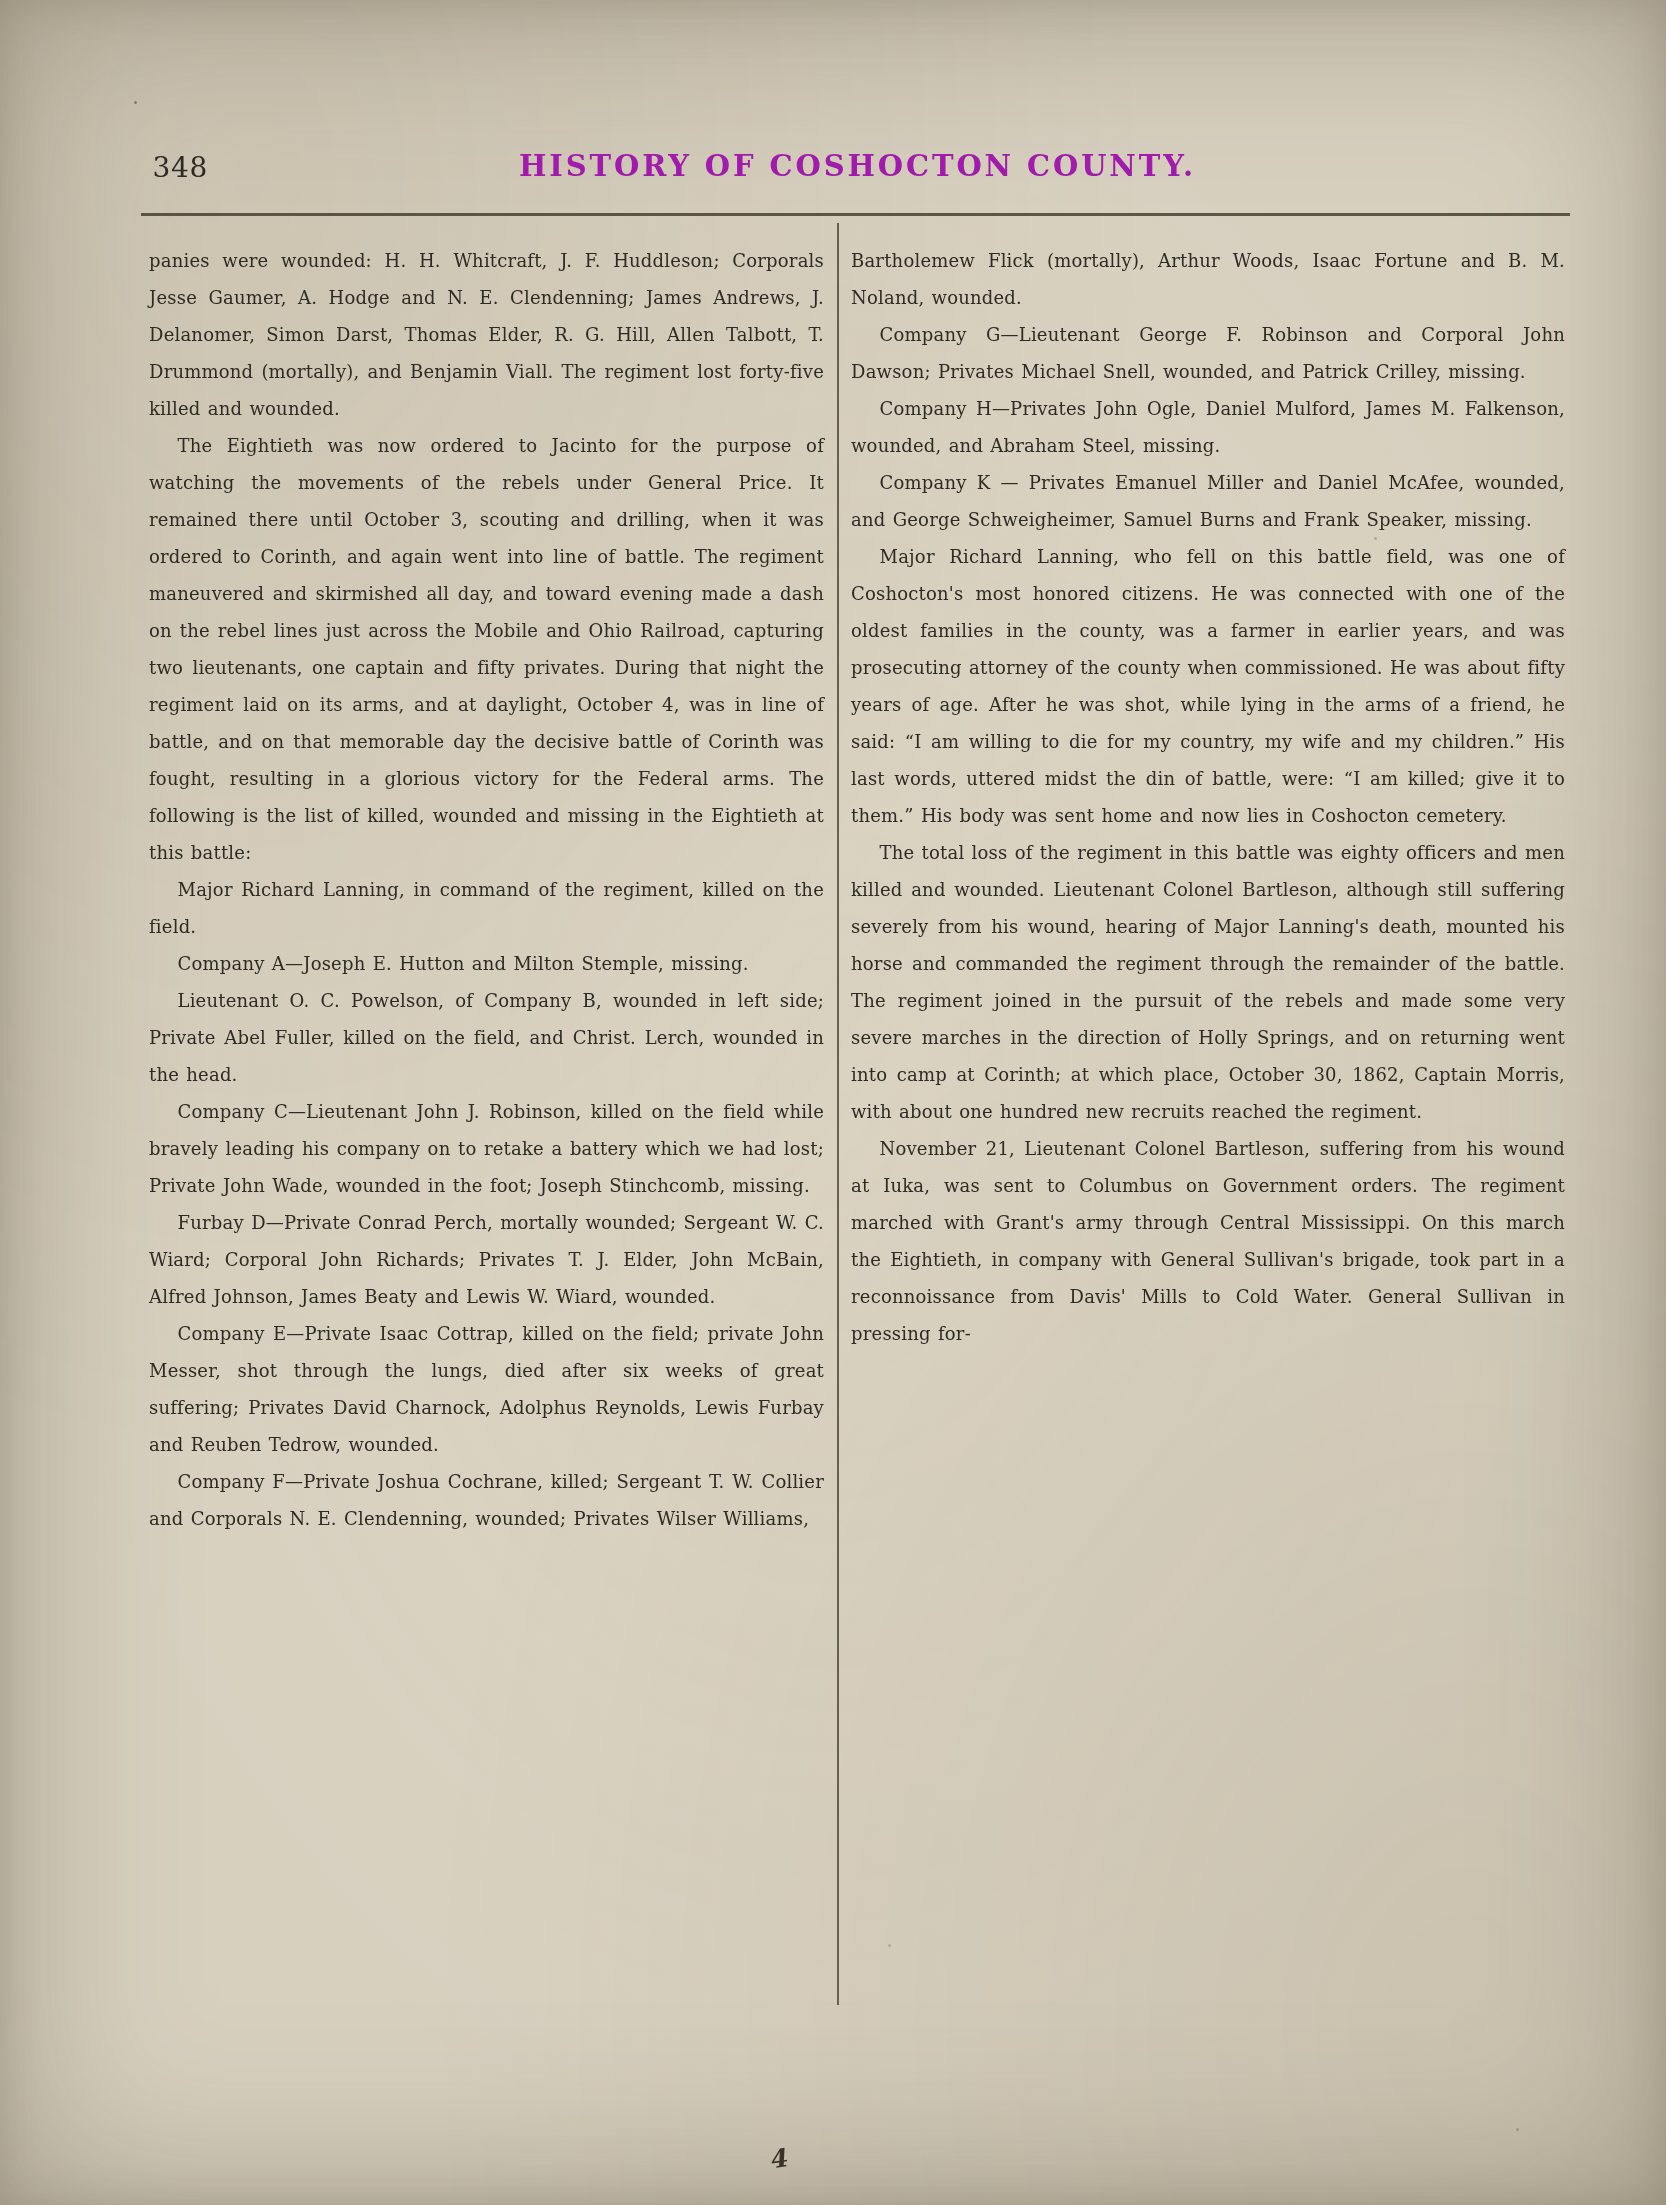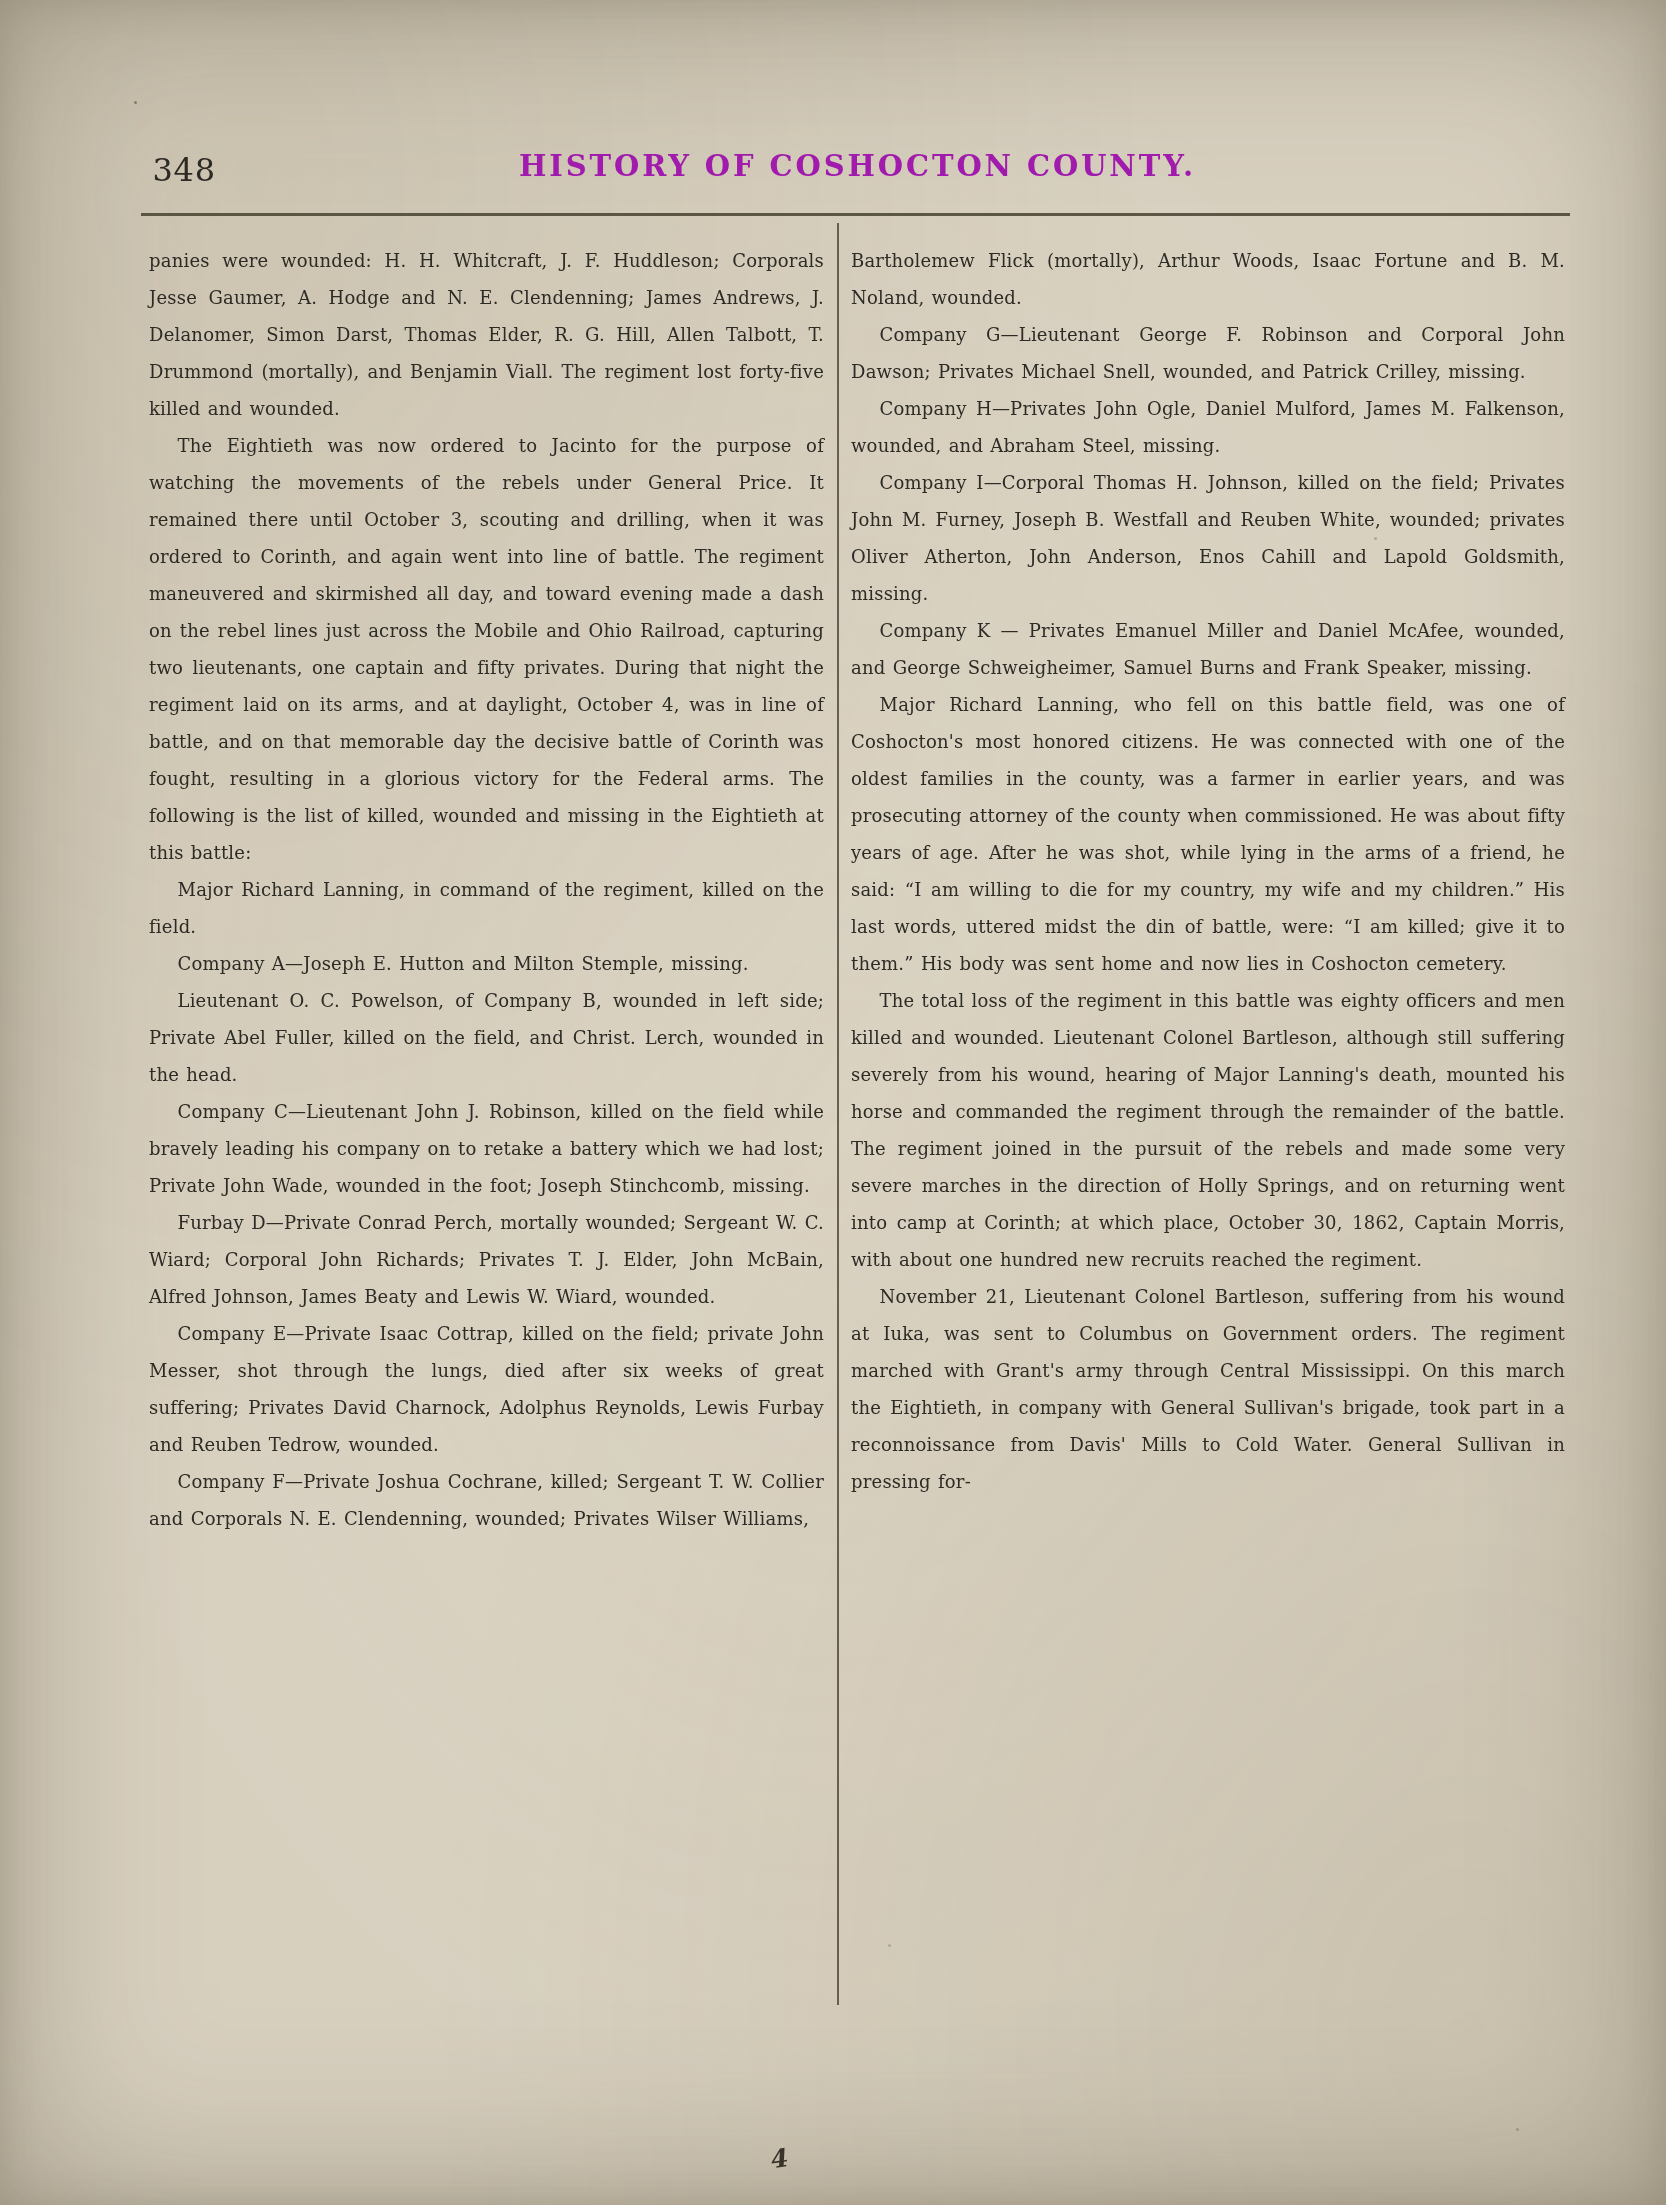--- a/index.html
+++ b/index.html
@@ -32,21 +32,21 @@
     position: absolute;
     top: 149px;
     left: 149px;
     width: 1417px;
     height: 39px;
   }
   .page-number {
     position: absolute;
     left: 3.4px;
     top: 1.7px;
-    font-size: 32px;
+    font-size: 28px;
     letter-spacing: 0.8px;
   }
   .running-title {
     position: absolute;
     left: 0;
     right: 0;
     top: 0;
     text-align: center;
     font-size: 29px;
     letter-spacing: 2.9px;
@@ -139,21 +139,20 @@
   <p>Company C—Lieutenant John J. Robinson, killed on the field while bravely leading his company on to retake a battery which we had lost; Private John Wade, wounded in the foot; Joseph Stinchcomb, missing.</p>
   <p>Furbay D—Private Conrad Perch, mortally wounded; Sergeant W. C. Wiard; Corporal John Richards; Privates T. J. Elder, John McBain, Alfred Johnson, James Beaty and Lewis W. Wiard, wounded.</p>
   <p>Company E—Private Isaac Cottrap, killed on the field; private John Messer, shot through the lungs, died after six weeks of great suffering; Privates David Charnock, Adolphus Reynolds, Lewis Furbay and Reuben Tedrow, wounded.</p>
   <p>Company F—Private Joshua Cochrane, killed; Sergeant T. W. Collier and Corporals N. E. Clendenning, wounded; Privates Wilser Williams,</p>
 </section>
 
 <section class="column col-right">
   <p class="cont">Bartholemew Flick (mortally), Arthur Woods, Isaac Fortune and B. M. Noland, wounded.</p>
   <p>Company G—Lieutenant George F. Robinson and Corporal John Dawson; Privates Michael Snell, wounded, and Patrick Crilley, missing.</p>
   <p>Company H—Privates John Ogle, Daniel Mulford, James M. Falkenson, wounded, and Abraham Steel, missing.</p>
-  <p>Company I—Corporal Thomas H. Johnson, killed on the field; Privates John M. Furney, Joseph B. Westfall and Reuben White, wounded; privates Oliver Atherton, John Anderson, Enos Cahill and Lapold Goldsmith, missing.</p>
   <p>Company K — Privates Emanuel Miller and Daniel McAfee, wounded, and George Schweigheimer, Samuel Burns and Frank Speaker, missing.</p>
   <p>Major Richard Lanning, who fell on this battle field, was one of Coshocton's most honored citizens.  He was connected with one of the oldest families in the county, was a farmer in earlier years, and was prosecuting attorney of the county when commissioned.  He was about fifty years of age.  After he was shot, while lying in the arms of a friend, he said: “I am willing to die for my country, my wife and my children.”  His last words, uttered midst the din of battle, were: “I am killed; give it to them.”  His body was sent home and now lies in Coshocton cemetery.</p>
   <p>The total loss of the regiment in this battle was eighty officers and men killed and wounded. Lieutenant Colonel Bartleson, although still suffering severely from his wound, hearing of Major Lanning's death, mounted his horse and commanded the regiment through the remainder of the battle.  The regiment joined in the pursuit of the rebels and made some very severe marches in the direction of Holly Springs, and on returning went into camp at Corinth; at which place, October 30, 1862, Captain Morris, with about one hundred new recruits reached the regiment.</p>
   <p>November 21, Lieutenant Colonel Bartleson, suffering from his wound at Iuka, was sent to Columbus on Government orders.  The regiment marched with Grant's army through Central Mississippi.  On this march the Eightieth, in company with General Sullivan's brigade, took part in a reconnoissance from Davis' Mills to Cold Water.  General Sullivan in pressing for-</p>
 </section>
 
 <span class="ornament">4</span>
 
 <div class="vignette"></div>
 

